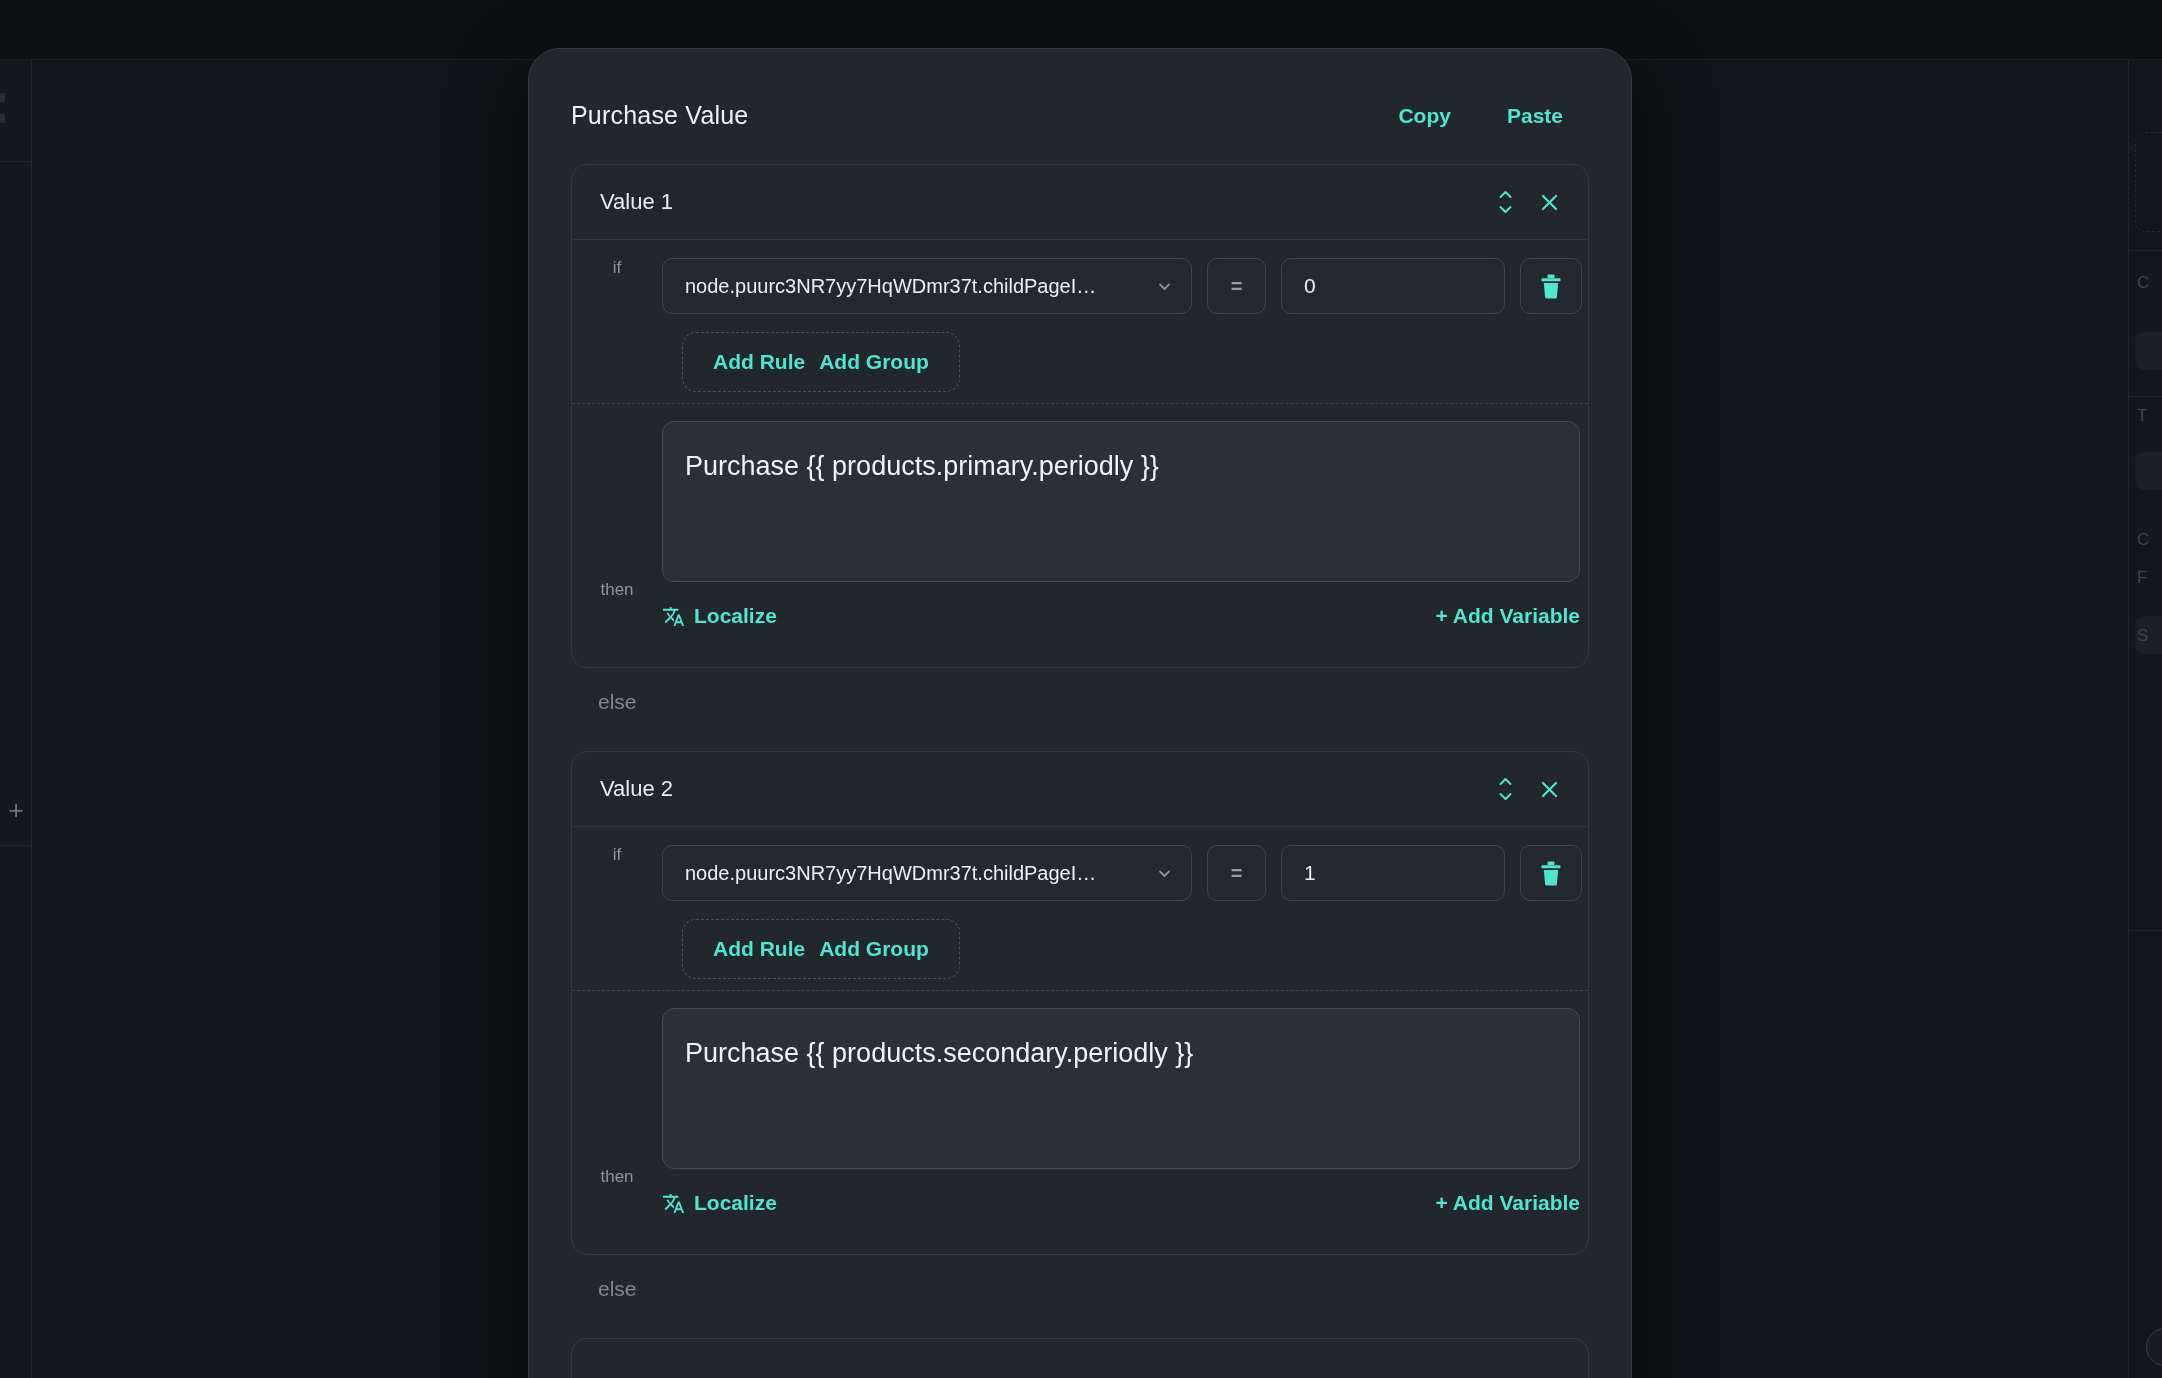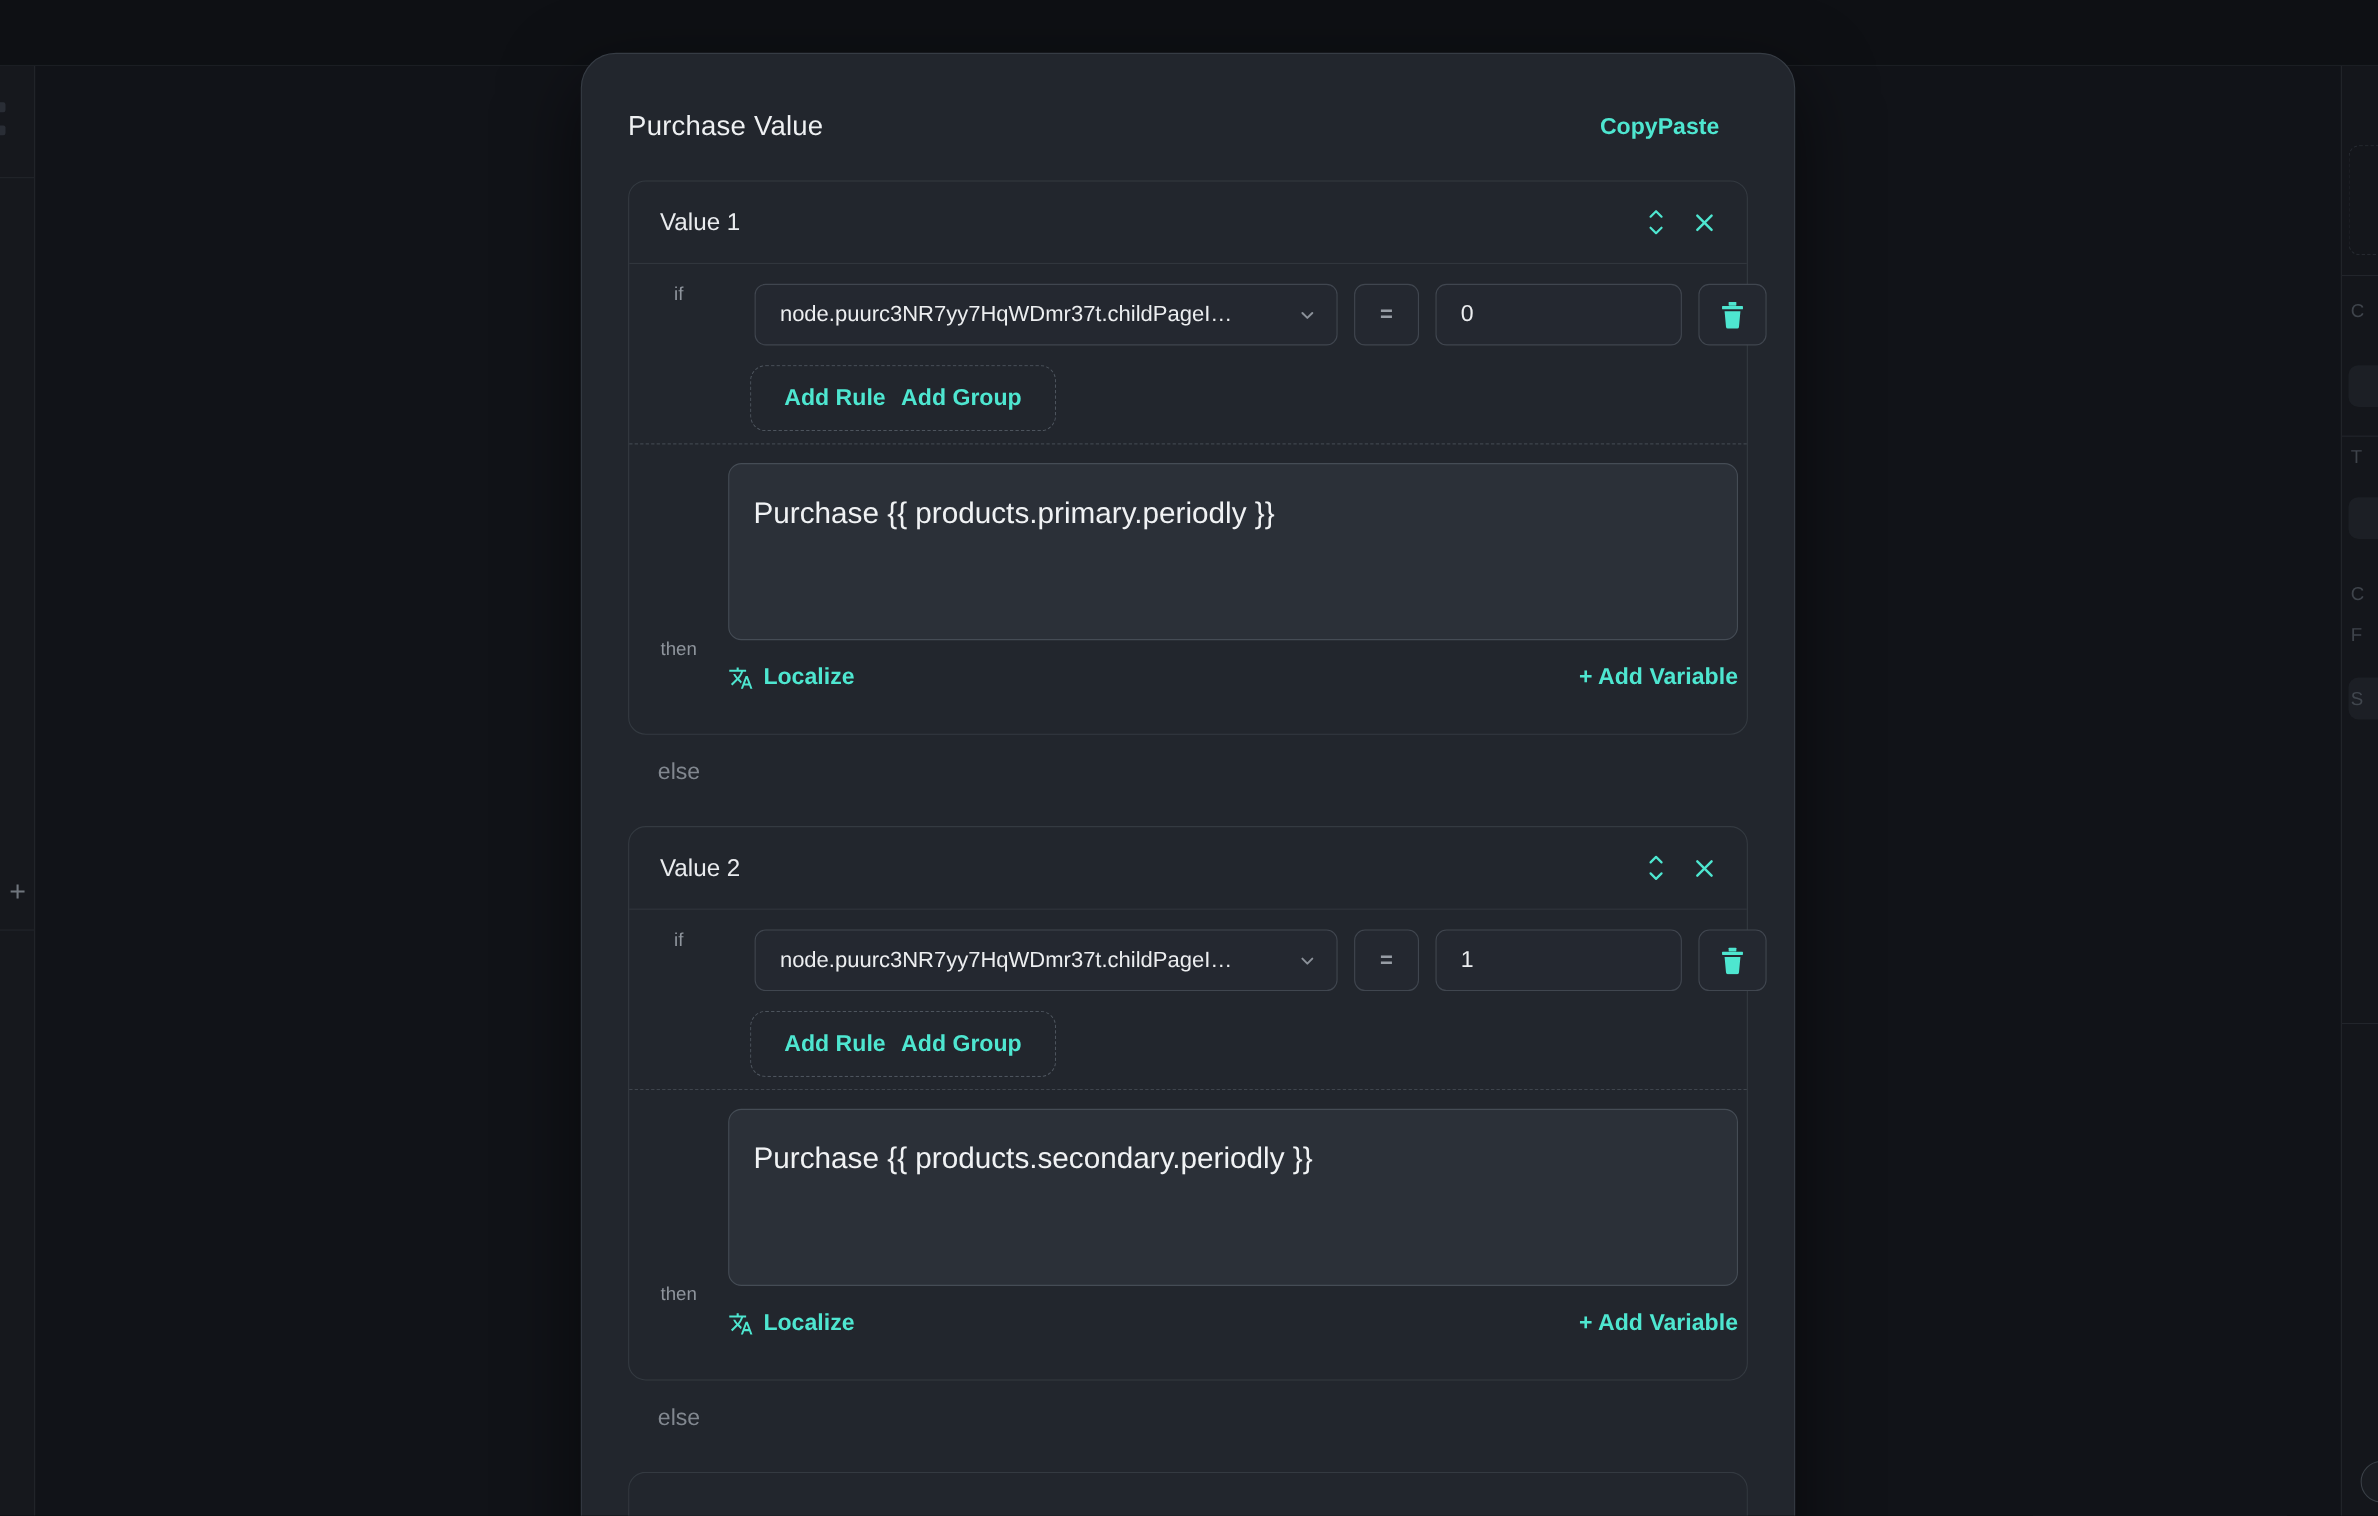--- a/index.html
+++ b/index.html
@@ -53,21 +53,21 @@
     position:absolute; left:528px; top:48px; width:1104px; height:1500px;
     background:#22262d; border:1px solid #363c44; border-radius:32px;
     box-shadow:0 24px 70px rgba(0,0,0,.55);
     padding:0 42px; z-index:2;
   }
   .modal-header {
     margin-top:52px; display:flex; align-items:center; justify-content:space-between;
     padding-right:26px;
   }
   .modal-title { font-size:25px; font-weight:500; color:#eef0f2; letter-spacing:.2px; }
-  .header-actions { display:flex; }
+  .header-actions { display:flex; gap:56px; }
   .txt-btn {
     background:none; border:none; cursor:pointer;
     font-family:inherit; font-size:21px; font-weight:bold; color:var(--accent);
   }
   
   .value-card {
     margin-top:34px; width:1018px;
     border:1px solid #343a41; border-radius:16px;
     background:#22262d;
   }
@@ -76,21 +76,21 @@
     border-bottom:1px solid #31363d;
   }
   .card-title { font-size:22px; color:#e9ebee; }
   .card-header-icons { display:flex; align-items:center; gap:24px; }
   .icon-btn { background:none; border:none; cursor:pointer; display:flex; align-items:center; padding:0; }
   .card-body { padding:18px 0 31px 0; }
   .row { display:flex; }
   .gutter { width:90px; flex:0 0 90px; display:flex; justify-content:center; }
   .gutter-label { font-size:17px; color:#8f959d; }
   .row-content { flex:1; padding-right:8px; }
-  .condition-line { display:flex; align-items:center; gap:15px;margin-left:24px; }
+  .condition-line { display:flex; align-items:center; gap:15px; }
   .select {
     width:530px; height:56px; padding:0 18px 0 22px;
     display:flex; align-items:center; justify-content:space-between; gap:10px;
     background:#242830; border:1px solid #40464f; border-radius:10px;
     color:#eceef0; font-size:20px; cursor:pointer; white-space:nowrap; overflow:hidden;
   }
   .select span { overflow:hidden; text-overflow:ellipsis; }
   .op-btn {
     width:59px; height:56px; background:#242830; border:1px solid #40464f; border-radius:10px;
     color:#979da5; font-size:20px; font-weight:bold; font-family:inherit; cursor:pointer;

